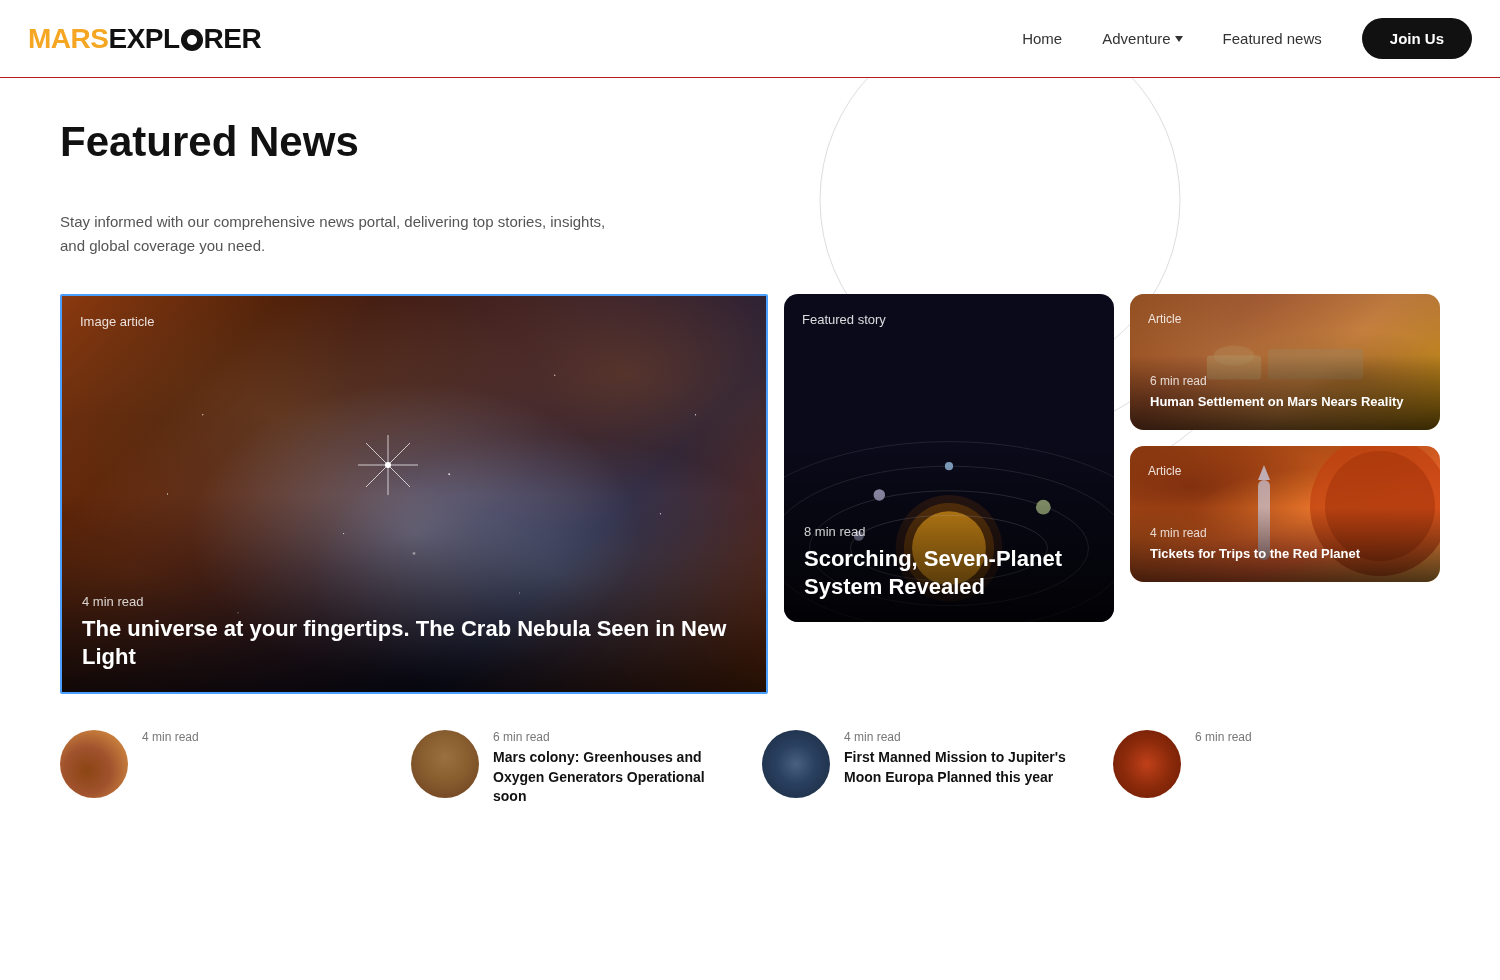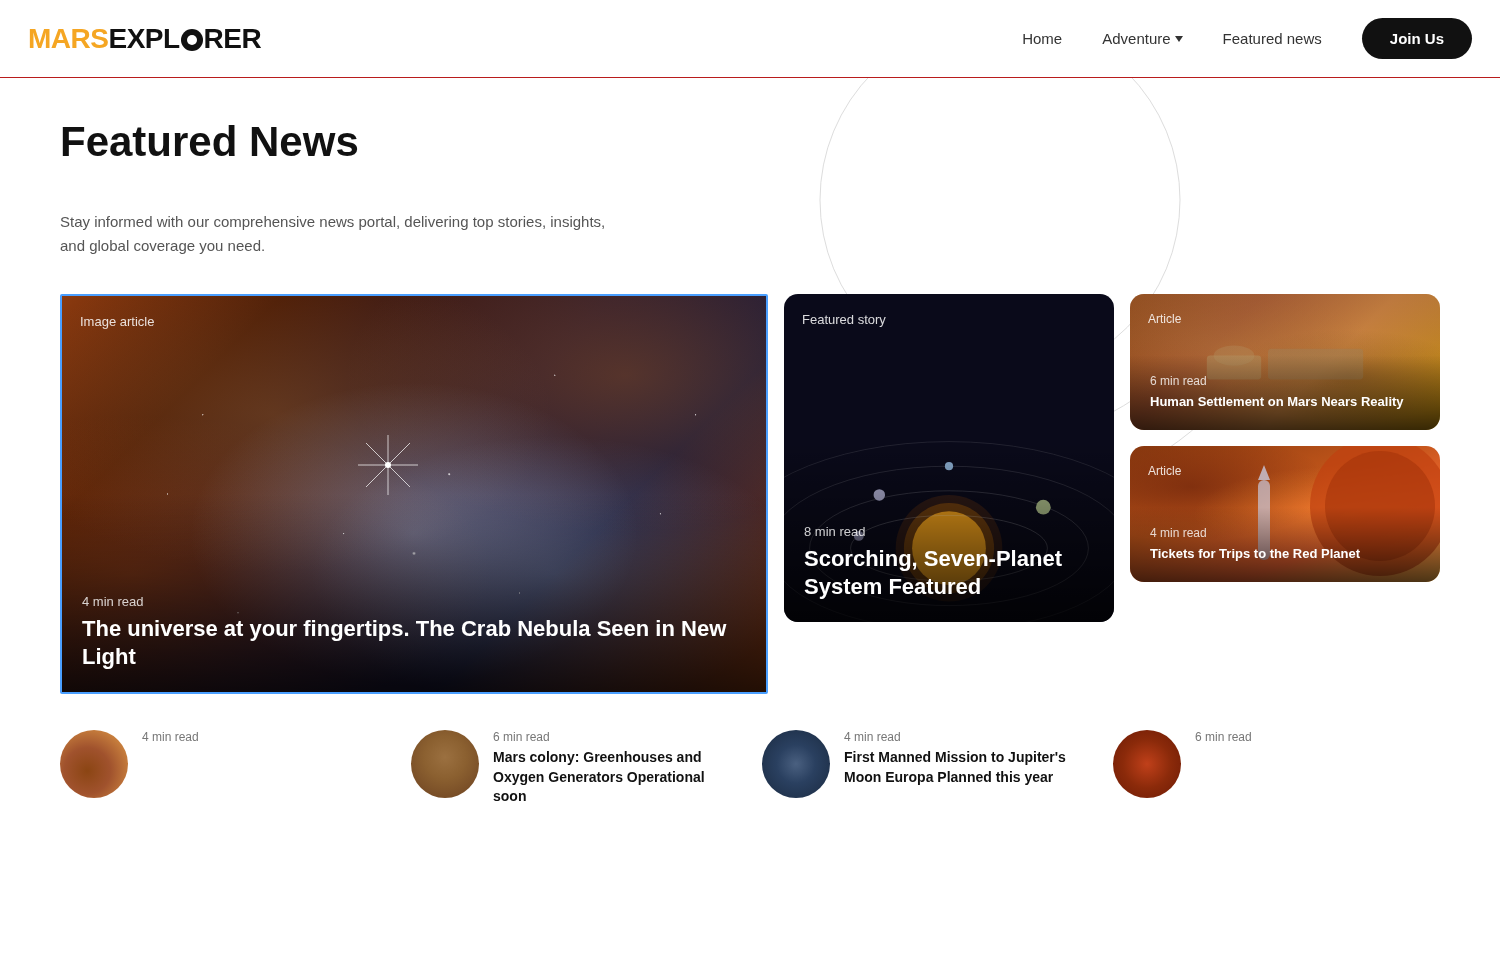--- a/index.html
+++ b/index.html
@@ -349,21 +349,21 @@
           <circle cx="55" cy="295" r="6" fill="#8888AA"></circle>
           <circle cx="80" cy="245" r="7" fill="#AAAACC"></circle>
           <circle cx="165" cy="210" r="5" fill="#88AACC"></circle>
           <circle cx="280" cy="260" r="9" fill="#AABB88"></circle>
         </svg>
       </div>
       <div class="card-overlay"></div>
       <span class="card-label">Featured story</span>
       <div class="card-content">
         <div class="card-read-time">8 min read</div>
-        <div class="card-title">Scorching, Seven-Planet System Featured</div>
+        <div class="card-title">Scorching, Seven-Planet System Revealed</div>
       </div>
     </div>
 
     <div class="card-right-col">
 
       <div class="card-small">
         <div class="card-small-bg-mars">
           <div class="mars-surface"></div>
 
           <svg style="position:absolute;bottom:25%;left:10%;width:80%;height:40%;pointer-events:none" viewBox="0 0 250 80">

